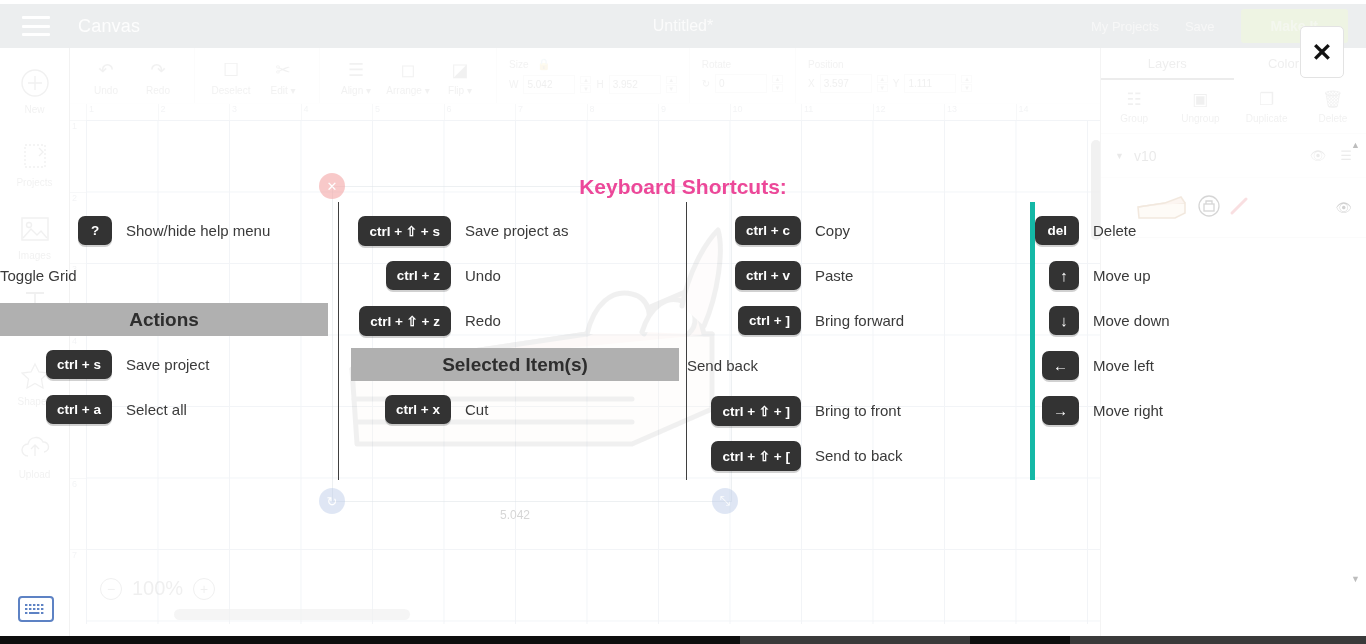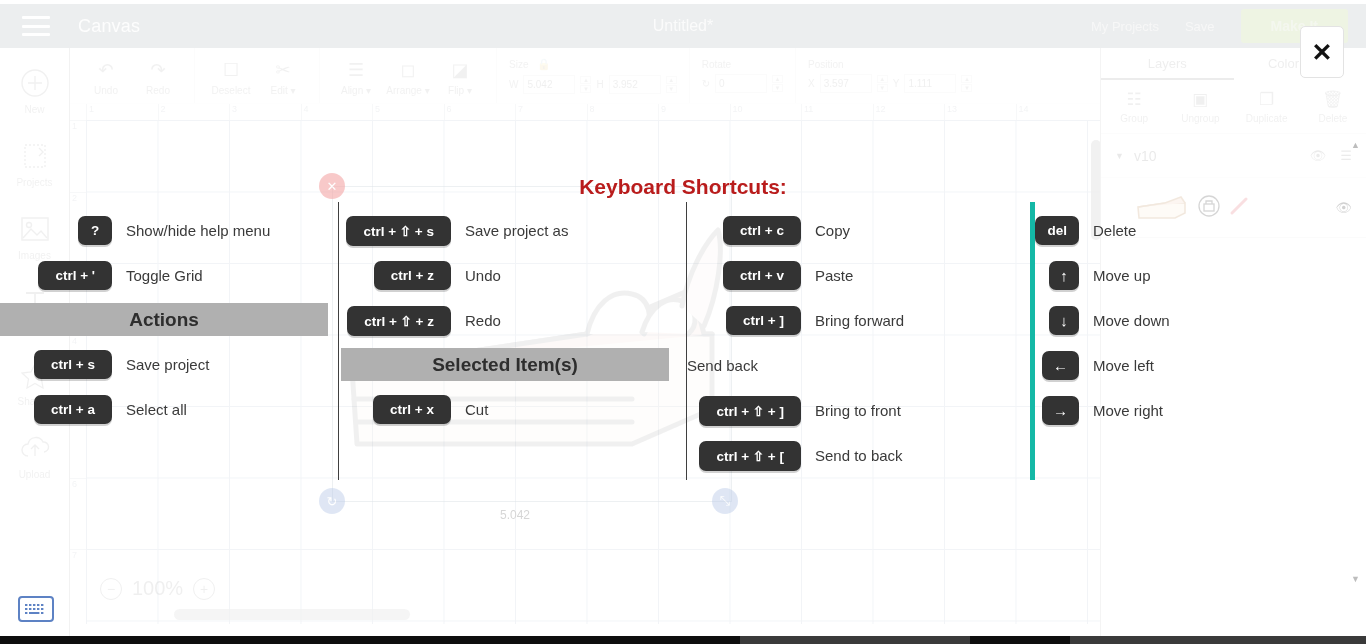--- a/index.html
+++ b/index.html
@@ -273,21 +273,21 @@
   
   .shortcuts {
     position: absolute; left: 0; top: 0;
     width: 1366px; height: 644px;
     z-index: 20;
     pointer-events: none;
   }
   .sc-title {
     position: absolute; left: 0; right: 0; top: 175px;
     text-align: center;
-    font-size: 21px; font-weight: bold; color: #b91c1c;
+    font-size: 21px; font-weight: bold; color: #ec4899;
   }
   .sc-cols {
     position: absolute; left: 0; top: 202px;
     width: 1366px; height: 278px;
     display: flex;
   }
   .sc-col {
     position: relative;
     padding-top: 6px;
   }
@@ -300,39 +300,39 @@
     height: 45px;
   }
   .sc-key-wrap { width: 126px; display: flex; justify-content: flex-end; padding-right: 14px; }
   .sc-col.c3 .sc-key-wrap { width: 128px; }
   .sc-col.c4 .sc-key-wrap { width: 58px; }
   .key {
     background: #333333;
     color: #ffffff;
     font-size: 13.5px; font-weight: bold;
     border-radius: 7px;
-    padding: 7px 17px;
+    padding: 7px 11px;
     white-space: nowrap;
     box-shadow: 0 2px 0 rgba(0,0,0,.18);
     display: inline-block;
     min-width: 30px;
     text-align: center;
   }
   .key.square { padding: 7px 12px; min-width: 34px; }
   .key.arrow { font-size: 15px; padding: 6px 11px; }
   .sc-desc { font-size: 15px; color: #3a3a3a; }
   .sc-section {
     background: #b0b0b0;
     height: 33px;
     display: flex; align-items: center; justify-content: center;
     font-size: 19px; font-weight: bold; color: #2e2e2e;
     margin: 5px 0 6px 0;
   }
   .sc-col.c1 .sc-section { margin-left: -0px; width: 328px; }
-  .sc-col.c2 .sc-section { width: 328px; margin-left: 2px; }
+  .sc-col.c2 .sc-section { width: 328px; margin-left: 12px; }
 
   
   .kb-toggle {
     position: absolute; left: 18px; bottom: 22px;
     width: 36px; height: 26px;
     border: 2px solid #5d82c4;
     border-radius: 4px;
     background: #ffffff;
     z-index: 30;
     display: flex; align-items: center; justify-content: center;
@@ -637,23 +637,20 @@
     <div class="sc-title">Keyboard Shortcuts:</div>
     <div class="sc-cols" id="scCols">
         <div class="sc-col c1">
           <div class="sc-row">
             <div class="sc-key-wrap">
               <span class="key square">?</span>
             </div>
             <div class="sc-desc">Show/hide help menu</div>
           </div>
           <div class="sc-row">
-            <div class="sc-key-wrap">
-              <span class="key">ctrl + '</span>
-            </div>
             <div class="sc-desc">Toggle Grid</div>
           </div>
           <div class="sc-section">Actions</div>
           <div class="sc-row">
             <div class="sc-key-wrap">
               <span class="key">ctrl + s</span>
             </div>
             <div class="sc-desc">Save project</div>
           </div>
           <div class="sc-row">

